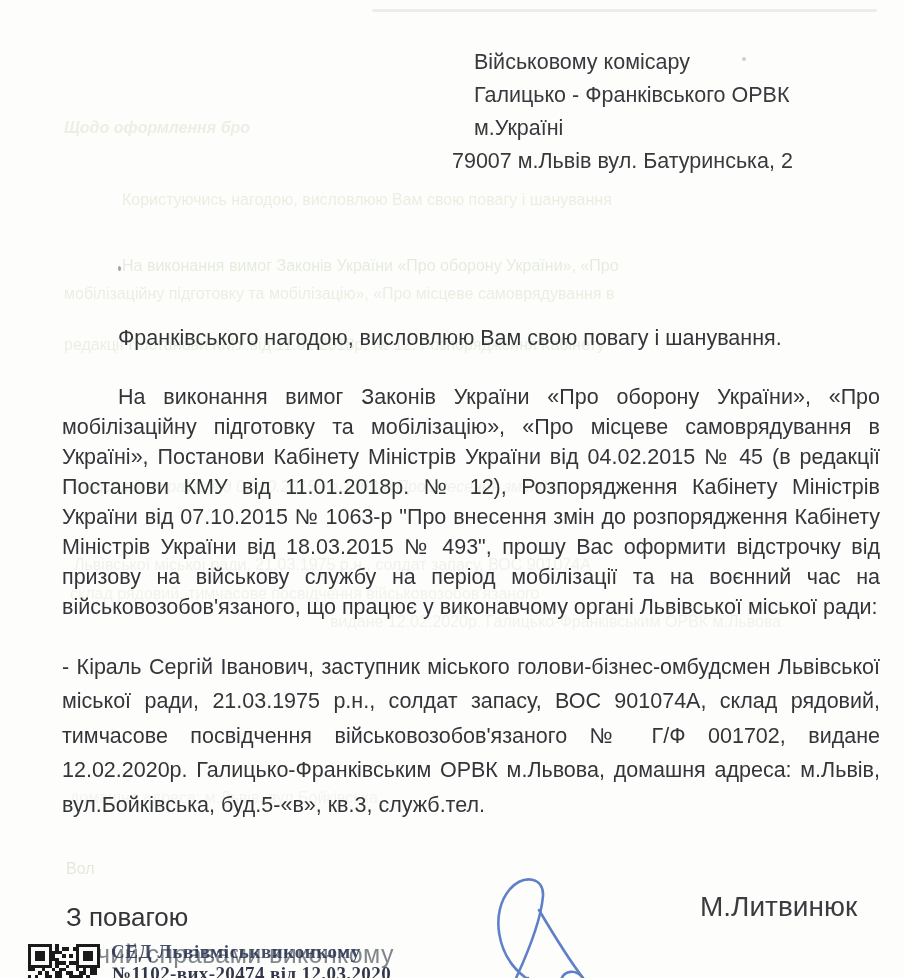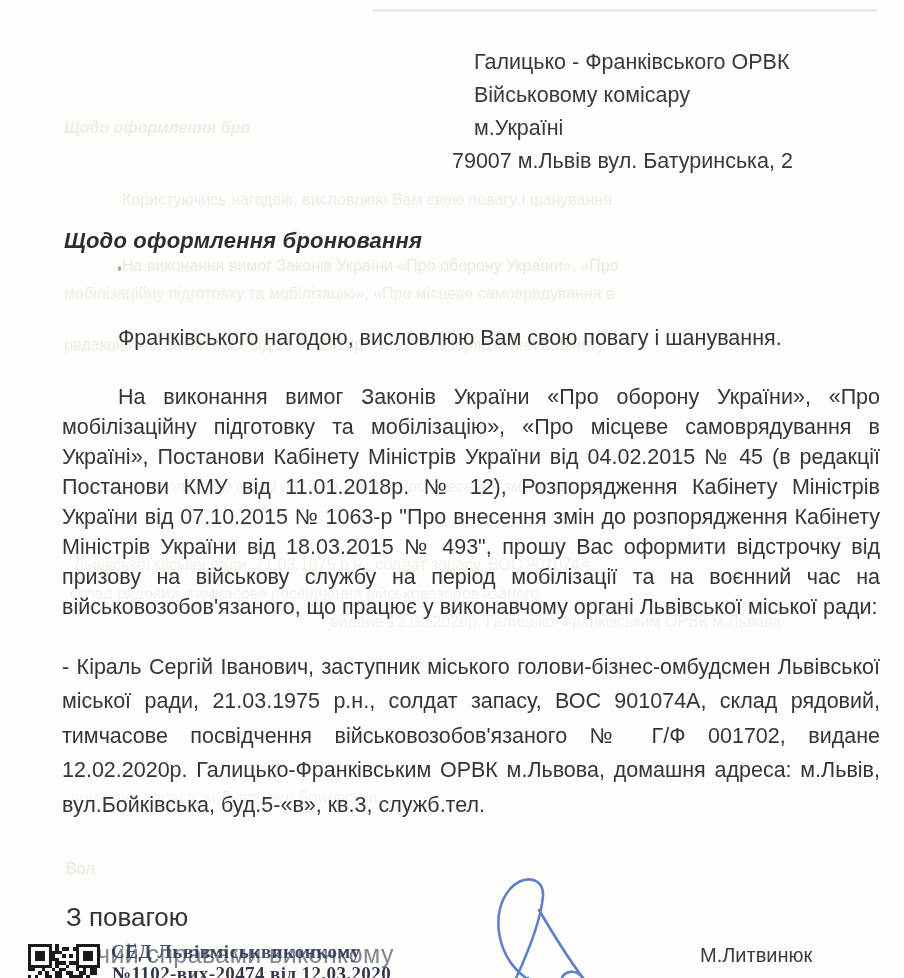--- a/index.html
+++ b/index.html
@@ -27,21 +27,21 @@
     position:absolute;left:62px;width:818px;
     font-size:21.5px;text-align:justify;color:#333538;
   }
   .greeting{top:302px;line-height:29px;text-indent:56px;}
   .bodytext{top:360px;line-height:30px;text-indent:56px;}
   .person{top:628px;line-height:34.5px;}
   .closing{
     position:absolute;left:66px;top:902px;font-size:26px;color:#333538;
   }
   .signer-name{
-    position:absolute;left:700px;top:944px;font-size:20px;color:#3a3c3f;
+    position:absolute;left:700px;top:891px;font-size:28px;color:#3a3c3f;
     white-space:nowrap;
   }
   .signer-title{
     position:absolute;left:97px;top:940px;font-size:25px;color:#81878d;
     white-space:nowrap;letter-spacing:.4px;
   }
   .stamp-line1{
     position:absolute;left:111px;top:941px;
     font-family:"Liberation Serif",serif;font-weight:bold;font-size:19px;
     color:rgba(38,48,76,.85);white-space:nowrap;letter-spacing:.6px;
@@ -61,27 +61,26 @@
 </head>
 <body>
 
 <div class="page">
 
   <div class="scan-streak"></div>
   <div class="speck" style="left:742px;top:57px;width:4px;height:4px;opacity:.5;"></div>
   <div class="speck" style="left:118px;top:266px;width:3px;height:5px;"></div>
 
   <div class="recipient">
+    <div class="ind">Військовому комісару</div>
     <div class="ind">Галицько - Франківського ОРВК</div>
-    <div class="ind">Військовому комісару</div>
     <div class="ind">м.Україні</div>
     <div>79007 м.Львів вул. Батуринська, 2</div>
   </div>
 
-  <div class="subject">Щодо оформлення бронювання</div>
 
   <p class="para greeting">Франківського нагодою, висловлюю Вам свою повагу і шанування.</p>
 
   <p class="para bodytext">На виконання вимог Законів України «Про оборону України», «Про мобілізаційну підготовку та мобілізацію», «Про місцеве самоврядування в Україні», Постанови Кабінету Міністрів України  від 04.02.2015 № 45 (в редакції Постанови КМУ від 11.01.2018р. № 12), Розпорядження Кабінету Міністрів України  від 07.10.2015 № 1063-р "Про внесення змін до розпорядження Кабінету Міністрів України від 18.03.2015 № 493", прошу Вас оформити відстрочку від призову на військову службу на період мобілізації та на воєнний час на військовозобов'язаного, що працює у виконавчому органі Львівської міської ради:</p>
 
   <p class="para person"> - Кіраль Сергій Іванович, заступник міського голови-бізнес-омбудсмен Львівської міської ради, 21.03.1975 р.н., солдат запасу,  ВОС 901074А, склад  рядовий,  тимчасове посвідчення військовозобов'язаного № Г/Ф 001702, видане  12.02.2020р. Галицько-Франківським ОРВК м.Львова, домашня адреса: м.Львів, вул.Бойківська, буд.5-«в», кв.3, служб.тел.</p>
 
   <div class="closing">З повагою</div>
 
   <svg class="signature" width="170" height="112" viewBox="0 0 170 112">

